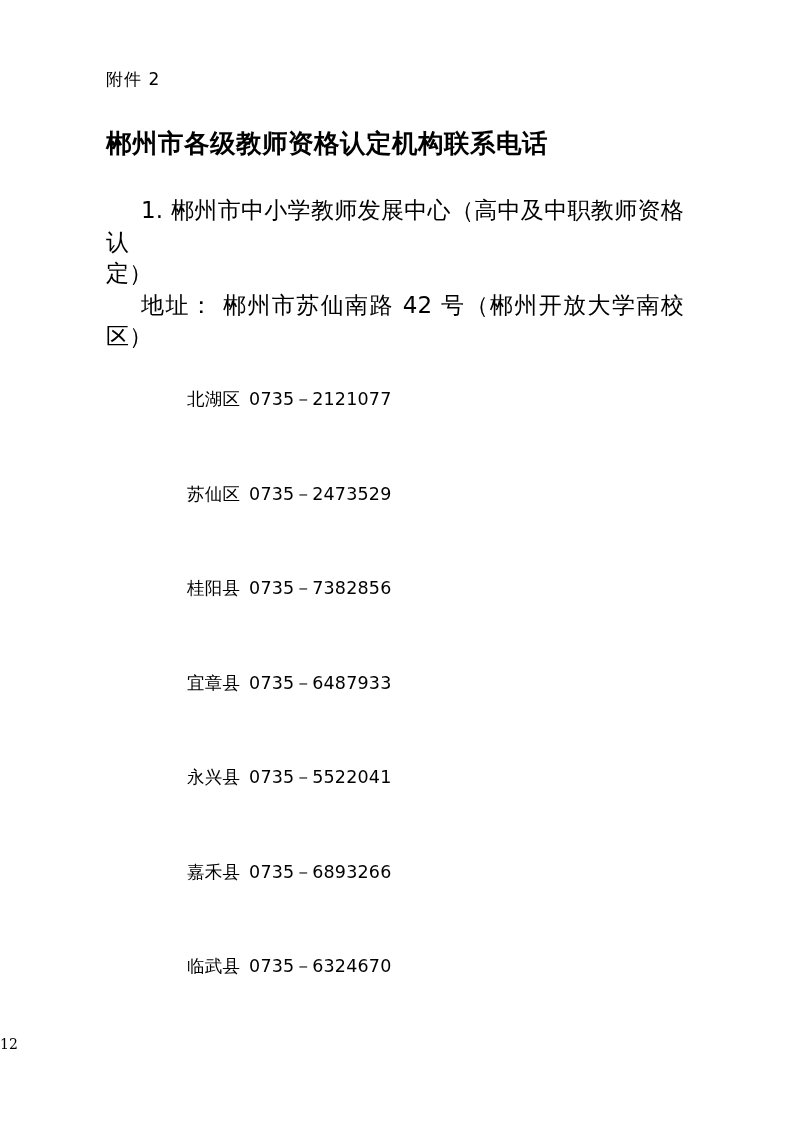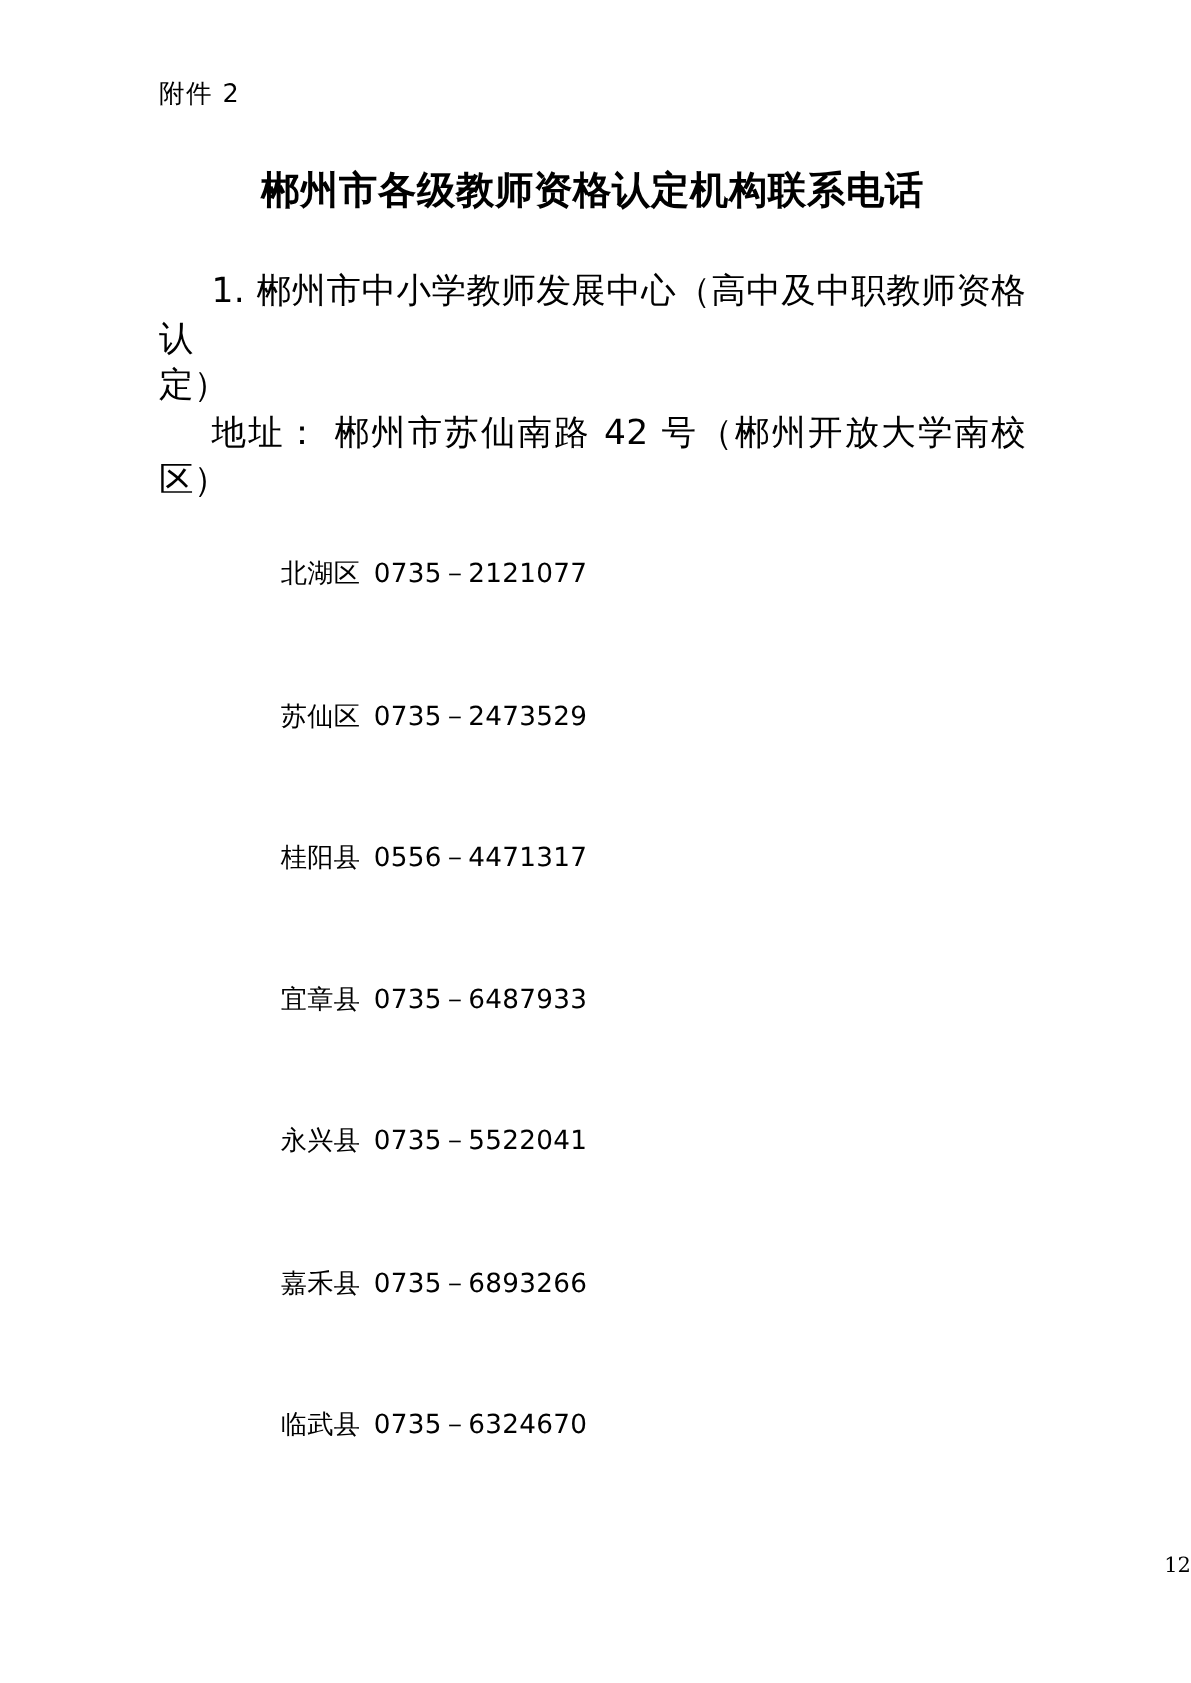--- a/index.html
+++ b/index.html
@@ -12,31 +12,30 @@
     height: 1122px;
     position: relative;
     font-family: "DejaVu Serif", "Liberation Serif", serif;
     color: #000000;
   }
   .page {
     position: relative;
     width: 794px;
     height: 1122px;
     box-sizing: border-box;
-    padding: 52px 110px 0 106px;
+    padding: 68px 110px 0 106px;
   }
   .attachment-label {
     font-family: "DejaVu Sans", "Liberation Sans", sans-serif;
     font-size: 17px;
     letter-spacing: 1px;
     margin: 0 0 34px 0;
     line-height: 1.4;
   }
   .doc-title {
-    text-align: center;
     font-family: "DejaVu Serif", "Liberation Serif", serif;
     font-weight: bold;
     font-size: 25.5px;
     letter-spacing: 0.5px;
     margin: 0 0 34px 0;
     line-height: 1.4;
   }
   .para {
     font-family: "DejaVu Sans", "Liberation Sans", sans-serif;
     font-size: 23px;
@@ -60,21 +59,21 @@
   }
   .list-name {
     display: inline-block;
     min-width: 62px;
   }
   .page-number {
     position: absolute;
     left: 0;
     right: 0;
     top: 1036px;
-    text-align: right;
+    text-align: left;
     font-family: "DejaVu Serif", "Liberation Serif", serif;
     font-size: 14px;
   }
 </style>
 </head>
 <body>
 
 <div class="page">
 
   <p class="attachment-label">附件 2</p>
@@ -90,21 +89,21 @@
   <div>
 
     <div class="indent-list">
       <div class="list-row">
         <span class="list-name">北湖区</span><span>0735－2121077</span>
       </div>
       <div class="list-row">
         <span class="list-name">苏仙区</span><span>0735－2473529</span>
       </div>
       <div class="list-row">
-        <span class="list-name">桂阳县</span><span>0556－4471317</span>
+        <span class="list-name">桂阳县</span><span>0735－7382856</span>
       </div>
       <div class="list-row">
         <span class="list-name">宜章县</span><span>0735－6487933</span>
       </div>
       <div class="list-row">
         <span class="list-name">永兴县</span><span>0735－5522041</span>
       </div>
       <div class="list-row">
         <span class="list-name">嘉禾县</span><span>0735－6893266</span>
       </div>

